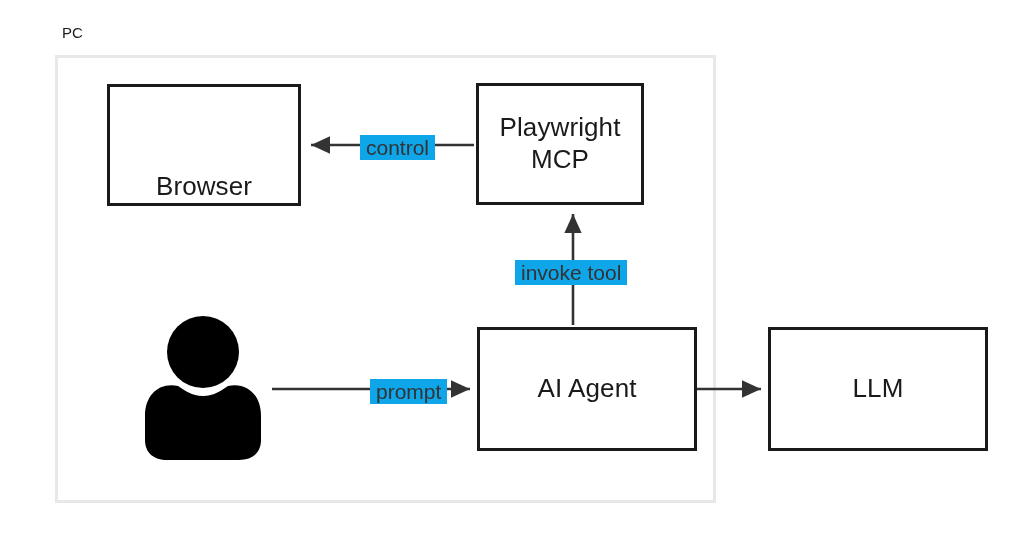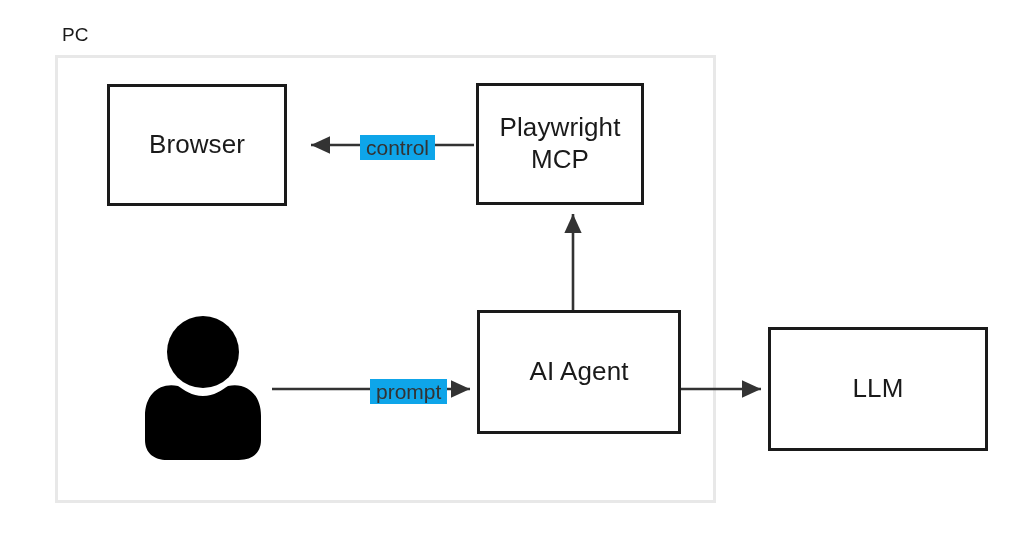--- a/index.html
+++ b/index.html
@@ -52,33 +52,33 @@
     width: 661px;
     height: 448px;
     box-sizing: border-box;
     border: 3px solid #e8e8e8;
     background: transparent;
   }
   #pc-container-label {
     position: absolute;
     left: 62px;
     top: 25px;
-    font-size: 19px;
+    font-size: 15px;
     color: #1a1a1a;
     line-height: 1;
   }
   
   #node-browser {
-    left: 107px; top: 84px; width: 180px; height: 122px;
+    left: 107px; top: 84px; width: 194px; height: 122px; align-items: flex-end;
   }
   #node-playwright-mcp {
     left: 476px; top: 83px; width: 168px; height: 122px;
   }
   #node-ai-agent {
-    left: 477px; top: 310px; width: 204px; height: 124px;
+    left: 477px; top: 327px; width: 220px; height: 124px;
   }
   #node-llm {
     left: 768px; top: 327px; width: 220px; height: 124px; text-align: center;
   }
   
   .edge-label {
     position: absolute;
     color: #333333;
     font-size: 21px;
     line-height: 1;
@@ -169,16 +169,17 @@
   <div class="node" id="node-ai-agent">
     <span class="node-label">AI Agent</span>
   </div>
 
   <div class="node" id="node-llm">
     <span class="node-label">LLM</span>
   </div>
 
   <div class="edge-label" id="edge-label-control">control</div>
 
+  <div class="edge-label" id="edge-label-invoke-tool">invoke tool</div>
 
   <div class="edge-label" id="edge-label-prompt">prompt</div>
 
 </div>
 
 </body></html>

